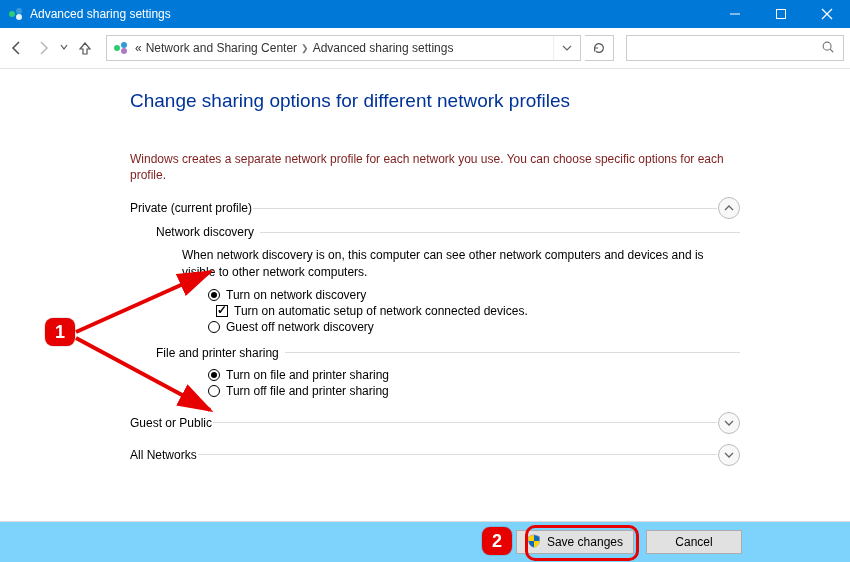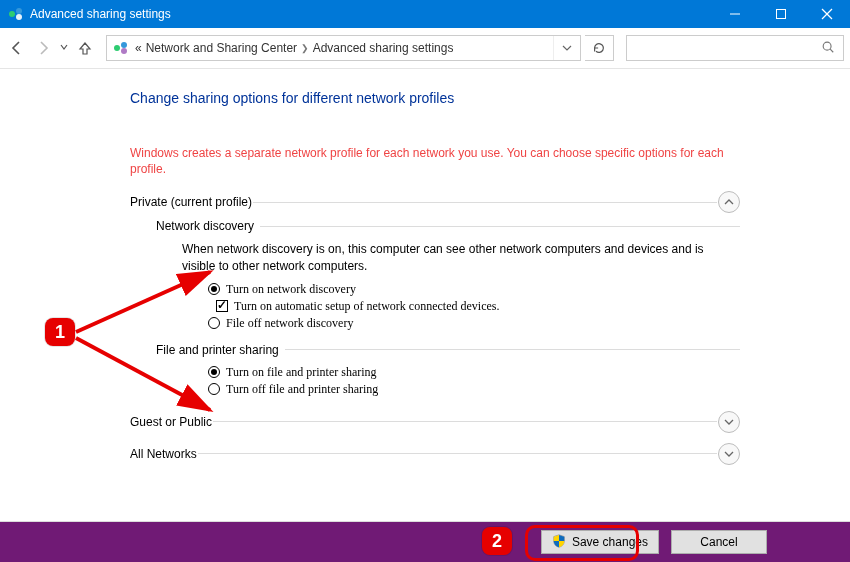--- a/index.html
+++ b/index.html
@@ -78,24 +78,24 @@
 
   
   .content {
     position: absolute;
     left: 130px; right: 110px; top: 90px;
     font-size: 12px;
     color: #000;
   }
   .page-heading {
     color: #003399;
-    font-size: 14px;
+    font-size: 19px;
     margin-bottom: 18px;
   }
-  .page-desc { color: #ef4444; margin-bottom: 14px; line-height: 1.35; margin-top: 39px; }
+  .page-desc { color: #7f1d1d; margin-bottom: 14px; line-height: 1.35; margin-top: 39px; }
 
   .section-row {
     display:flex; align-items:center; gap:1px;
     margin-top: 4px; margin-bottom: 4px;
   }
   .section-row .label { white-space: nowrap; }
   .section-row .hline { flex:1; height:1px; background:#dcdcdc; }
   .section-row .chev-btn {
     width:20px; height:20px; border:1px solid #bdbdbd; border-radius:50%;
     display:flex; align-items:center; justify-content:center; color:#666; font-size:10px;
@@ -114,44 +114,44 @@
   .sub-desc {
     margin-left: 26px;
     margin-top: 8px;
     line-height: 1.35;
   }
   .options {
     margin-left: 52px;
     margin-top: 8px;
   }
   .opt {
-    display:flex; align-items:flex-start; gap:6px; margin-bottom:2px;font-family:Liberation Serif, serif;
+    display:flex; align-items:flex-start; gap:6px; margin-bottom:2px;
   }
   .radio {
     width:12px; height:12px; border:1.2px solid #000; border-radius:50%; box-sizing:border-box;
     margin-top:1px; position:relative; flex:0 0 12px;
   }
   .radio.checked::after {
     content:""; position:absolute; left:2px; top:2px; width:6px; height:6px; background:#000; border-radius:50%;
   }
   .checkbox {
     width:12px; height:12px; border:1.2px solid #000; box-sizing:border-box;
     margin-top:1px; position:relative; flex:0 0 12px;
   }
   .checkbox.checked::after {
     content:"✓"; position:absolute; left:0; top:-3px; font-size:12px; line-height:14px; font-weight:700;
   }
   .sub-indented { margin-left: 8px; text-align: right; }
 
   
   .button-bar {
     position:absolute; left:0; right:0; bottom:0; height:40px;
-    border-top:1px solid #dcdcdc; background:#701a75;
+    border-top:1px solid #dcdcdc; background:#7dd3fc;
     display:flex; align-items:center; justify-content:flex-end;
-    padding-right: 83px; gap: 12px;
+    padding-right: 108px; gap: 12px;
   }
   .btn {
     height: 22px; min-width: 74px; padding: 0 10px;
     background:#e1e1e1; border:1px solid #adadad;
     display:flex; align-items:center; justify-content:center;
     font-size:12px; color:#000; gap:6px;
   }
   .btn.save { min-width: 96px; }
 
   
@@ -295,21 +295,21 @@
       <div class="opt">
         <span class="radio checked"></span>
         <span>Turn on network discovery</span>
       </div>
       <div class="opt sub-indented">
         <span class="checkbox checked"></span>
         <span>Turn on automatic setup of network connected devices.</span>
       </div>
       <div class="opt">
         <span class="radio"></span>
-        <span>File off network discovery</span>
+        <span>Guest off network discovery</span>
       </div>
     </div>
 
     <div class="sub-row" style="margin-top:12px">
       <span class="label">File and printer sharing</span>
       <span class="hline"></span>
     </div>
     <div class="options">
       <div class="opt">
         <span class="radio checked"></span>

